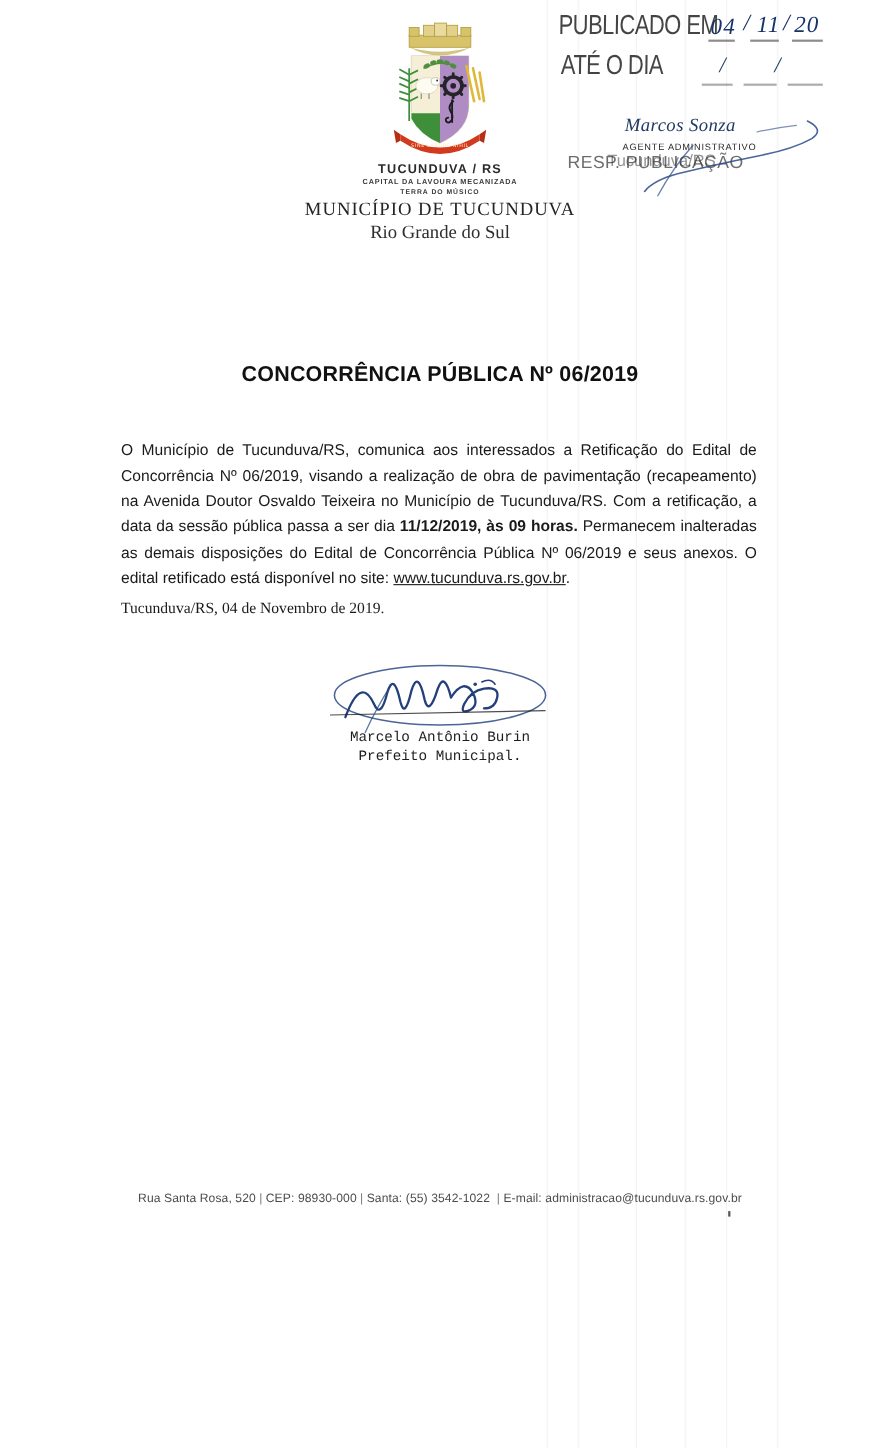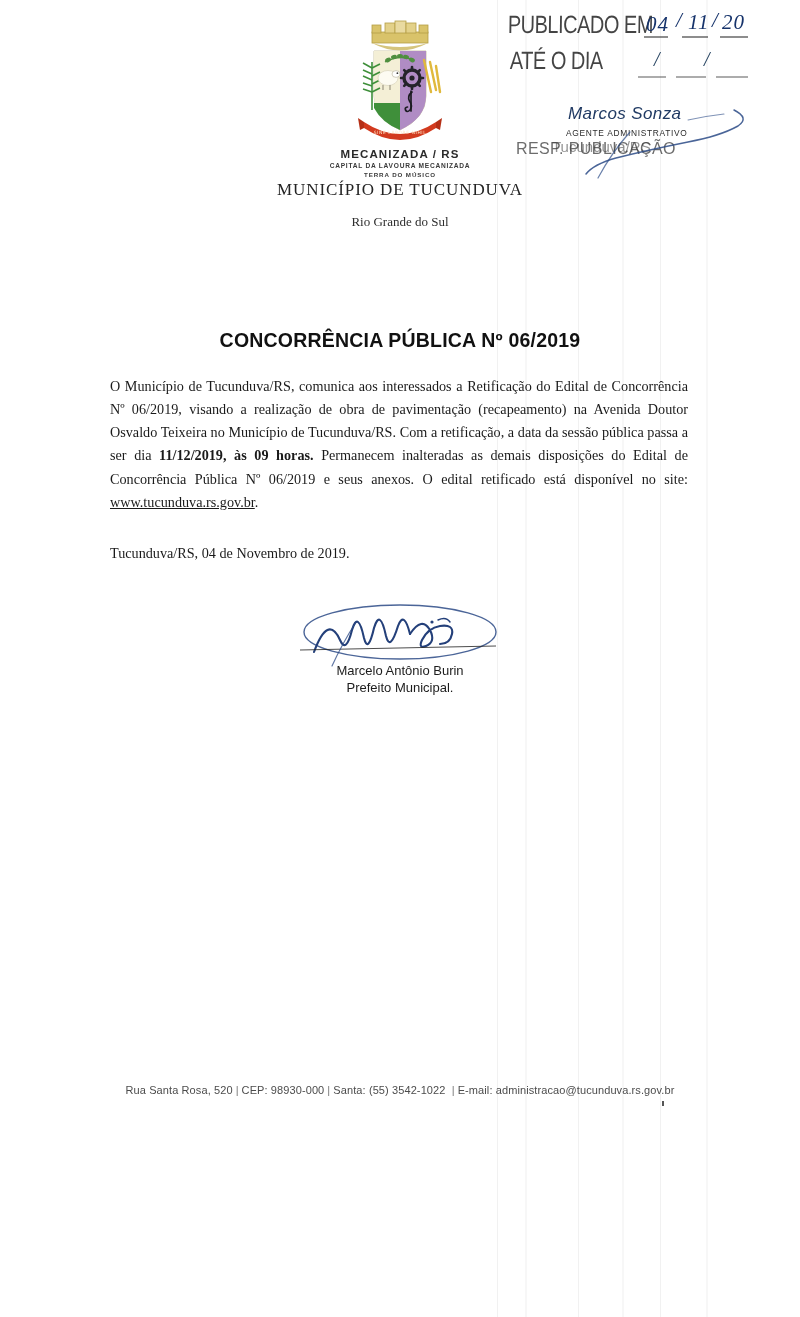--- a/index.html
+++ b/index.html
@@ -75,23 +75,23 @@
   }
   .muni {
     font-family: "Liberation Serif", serif;
     font-size: 17px;
     letter-spacing: 0.9px;
     color: #242424;
     margin-top: 2px;
   }
   .state {
     font-family: "Liberation Serif", serif;
-    font-size: 13px;
+    font-size: 17px;
     color: #2e2e2e;
-    margin-top: 14px;
+    margin-top: 1px;
   }
 
   
   .stamp {
     position: absolute;
     left: 508px;
     top: 4px;
     width: 250px;
     height: 170px;
     z-index: 3;
@@ -121,21 +121,21 @@
     background: #2f2f2f;
     opacity: 0.55;
   }
   .stamp-slash {
     font-family: "Liberation Serif", serif;
     font-style: italic;
     font-size: 20px;
     color: #23405f;
   }
   .sig-name {
-    font-family: Liberation Sans, sans-serif;
+    font-family: Liberation Serif, serif;
     font-style: italic;
     font-size: 17px;
     color: #203a63;
     letter-spacing: 0.4px;
     text-align: center;
   }
   .sig-role {
     font-family: "Liberation Sans", sans-serif;
     font-size: 8.4px;
     letter-spacing: 0.7px;
@@ -167,24 +167,24 @@
     font-size: 19.5px;
     letter-spacing: 0.2px;
     color: #111;
     line-height: 1.22;
   }
 
   
   .body-text {
     position: absolute;
     left: 110px;
-    top: 375px;
+    top: 399px;
     width: 578px;
     text-align: justify;
-    font-family: Liberation Serif, serif;
+    font-family: Liberation Sans, sans-serif;
     font-size: 14.2px;
     line-height: 1.63;
     color: #1a1a1a;
     z-index: 2;
   }
   .body-text b { font-weight: bold; }
   .body-text .site {
     text-decoration: underline;
   }
   .date-line {
@@ -206,21 +206,21 @@
     z-index: 2;
   }
   .sig-scribble {
     position: relative;
     width: 220px;
     height: 68px;
     margin: 0 auto -6px auto;
   }
   .sig-scribble svg { display:block; width:100%; height:100%; }
   .sig-person {
-    font-family: Liberation Sans, sans-serif;
+    font-family: Liberation Mono, monospace;
     font-size: 13px;
     color: #1d1d1d;
     line-height: 1.32;
   }
 
   
   .footer {
     position: absolute;
     left: 0; right: 0;
     top: 1084px;
@@ -337,21 +337,21 @@
 
         <g>
           <path d="M12 104 Q48 128 84 104 L84 110 Q48 134 12 110 Z" fill="#d23a1e"></path>
           <path d="M12 104 L6 100 L8 112 L12 110 Z" fill="#b52f16"></path>
           <path d="M84 104 L90 100 L88 112 L84 110 Z" fill="#b52f16"></path>
           <text x="48" y="116" font-family="DejaVu Sans, sans-serif" font-size="4.4" fill="#ffe9c9" text-anchor="middle" letter-spacing="0.6">SINE LABORE NIHIL</text>
         </g>
       </svg>
     </div>
 
-    <div class="city-line">MECANIZADA / RS</div>
+    <div class="city-line">TUCUNDUVA / RS</div>
     <div class="city-sub1">CAPITAL DA LAVOURA MECANIZADA</div>
     <div class="city-sub2">TERRA DO MÚSICO</div>
     <div class="muni">MUNICÍPIO DE TUCUNDUVA</div>
     <div class="state">Rio Grande do Sul</div>
   </div>
 
   <div class="stamp">
 
     <div class="stamp-row stamp-label" style="left:0px; top:6px;">PUBLICADO EM</div>
 

